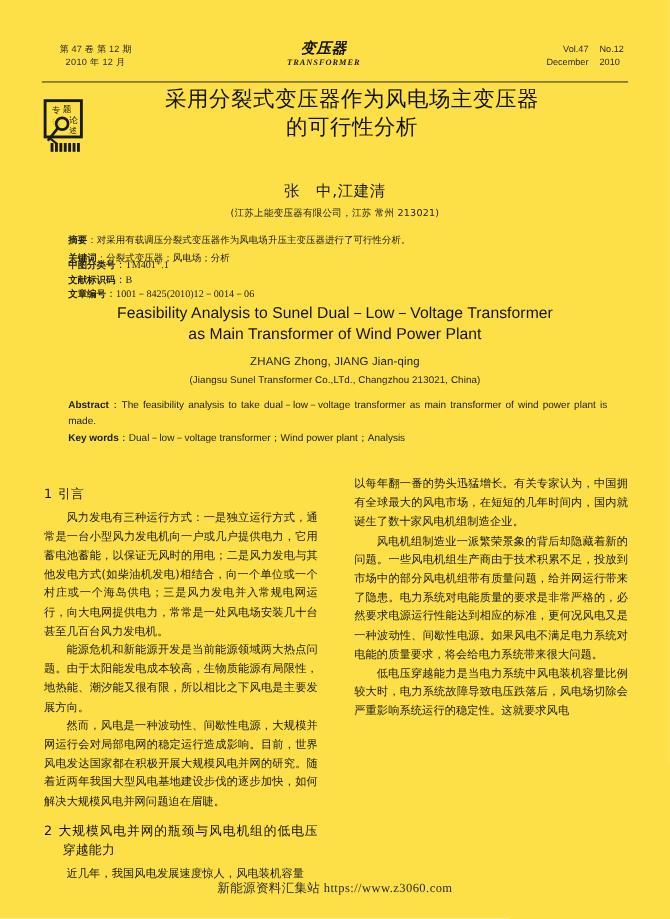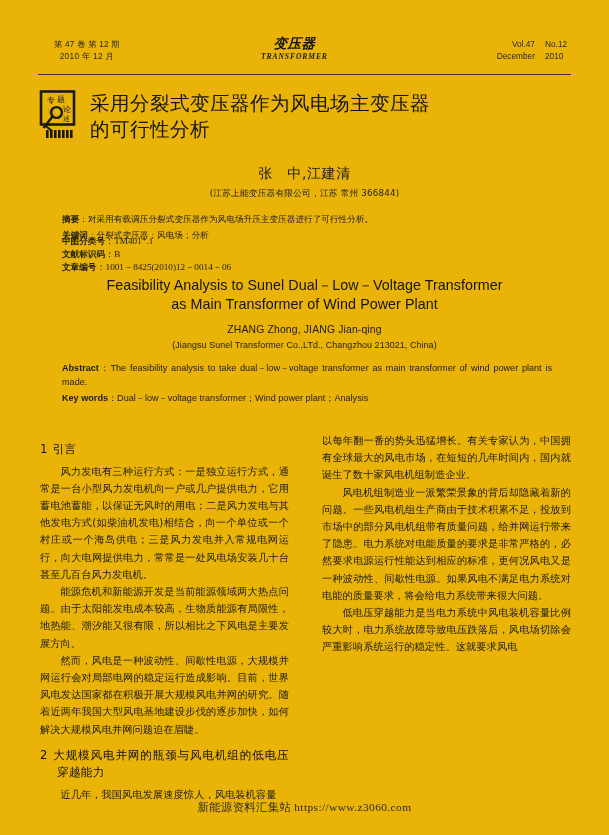--- a/index.html
+++ b/index.html
@@ -14,21 +14,21 @@
     font-family: "Liberation Serif", "DejaVu Serif", serif;
     color: #1b1b1b;
     overflow: hidden;
   }
 
   .page {
     position: absolute;
     left: 0; top: 0;
     width: 609px;
     height: 835px;
-    background: #eab308;
+    background: #fde047;
   }
 
   
   .runhead {
     position: absolute;
     left: 38px;
     top: 38px;
     width: 533px;
     height: 36px;
     display: flex;
@@ -101,27 +101,28 @@
     top: 90px;
     width: 47px;
     height: 50px;
   }
   .logo svg { display: block; }
 
   
   .title-cn {
     position: absolute;
     left: 90px;
-    top: 91px;
+    top: 77px;
     width: 460px;
     font-family: "DejaVu Sans", "Liberation Sans", sans-serif;
     font-size: 19.5px;
     line-height: 26px;
     letter-spacing: 0.5px;
     color: #141414;
+    text-align: center;
   }
   .title-cn .ln2 { display: block; }
 
   
   .authors-cn {
     position: absolute;
     left: 38px;
     top: 165px;
     width: 533px;
     text-align: center;
@@ -327,21 +328,21 @@
       </g>
     </svg>
   </div>
 
   <div class="title-cn">
     <span class="ln1">采用分裂式变压器作为风电场主变压器</span>
     <span class="ln2">的可行性分析</span>
   </div>
 
   <div class="authors-cn">张　中,江建清</div>
-  <div class="affil-cn">(江苏上能变压器有限公司，江苏  常州  366844)</div>
+  <div class="affil-cn">(江苏上能变压器有限公司，江苏  常州  213021)</div>
 
   <div class="abs-block">
     <div class="abs-line">
       <b>摘要</b><span>：对采用有载调压分裂式变压器作为风电场升压主变压器进行了可行性分析。</span>
     </div>
     <div class="abs-line">
       <b>关键词</b><span>：分裂式变压器；风电场；分析</span>
     </div>
   </div>
 

